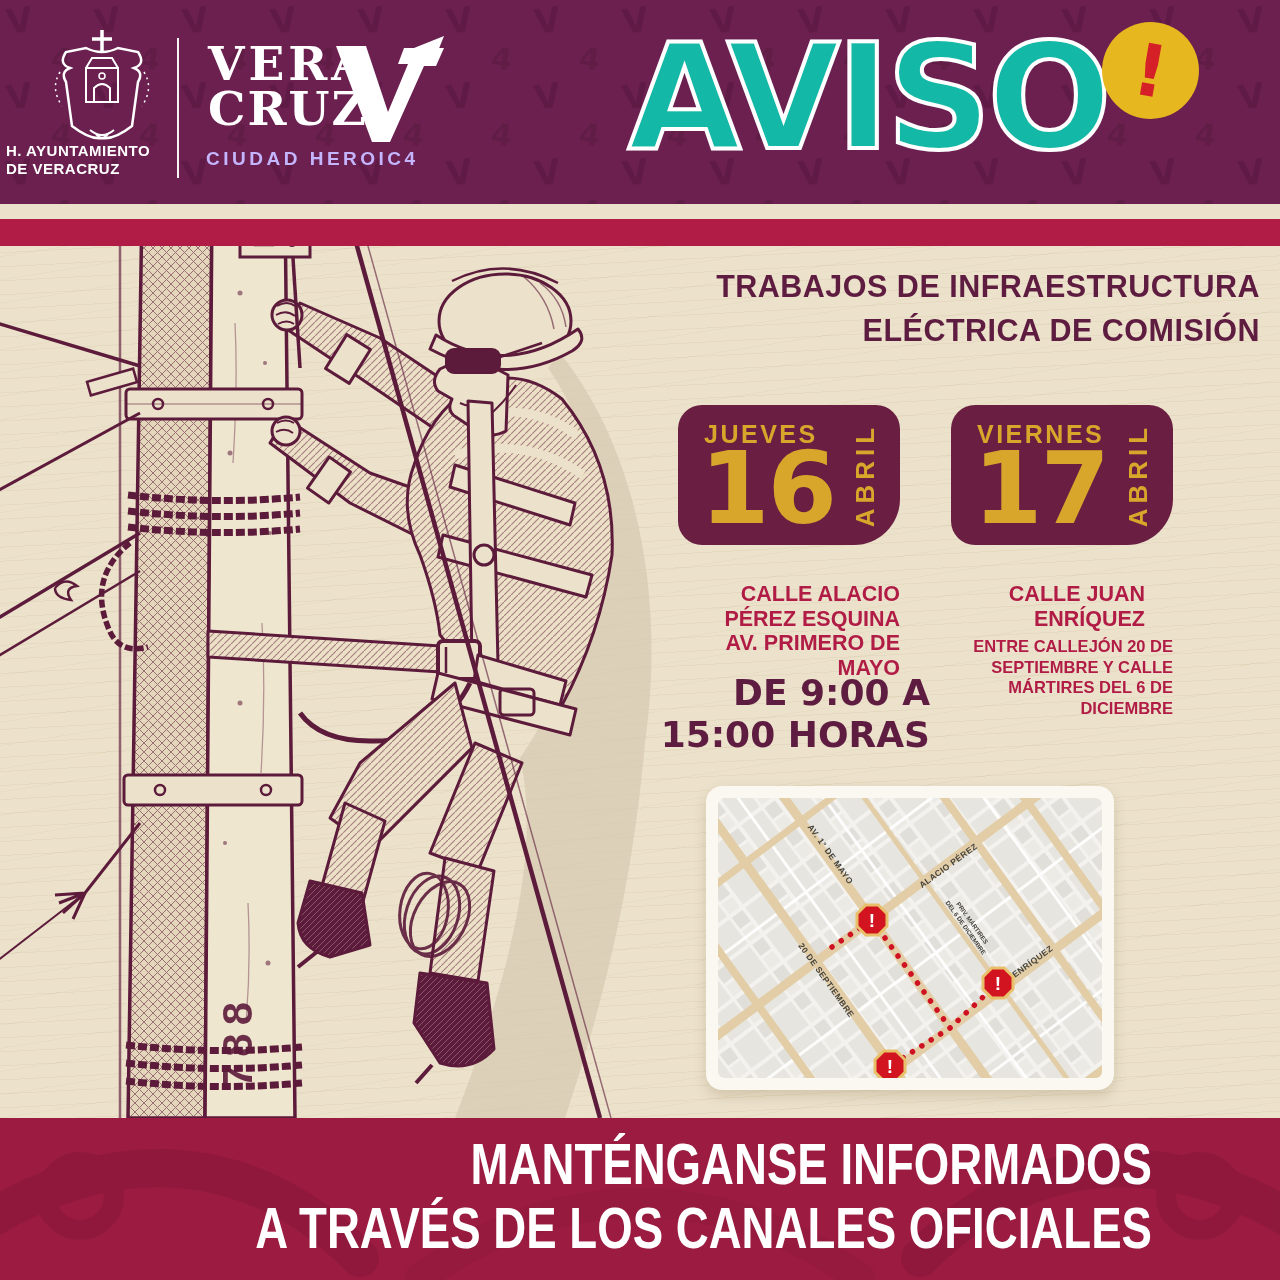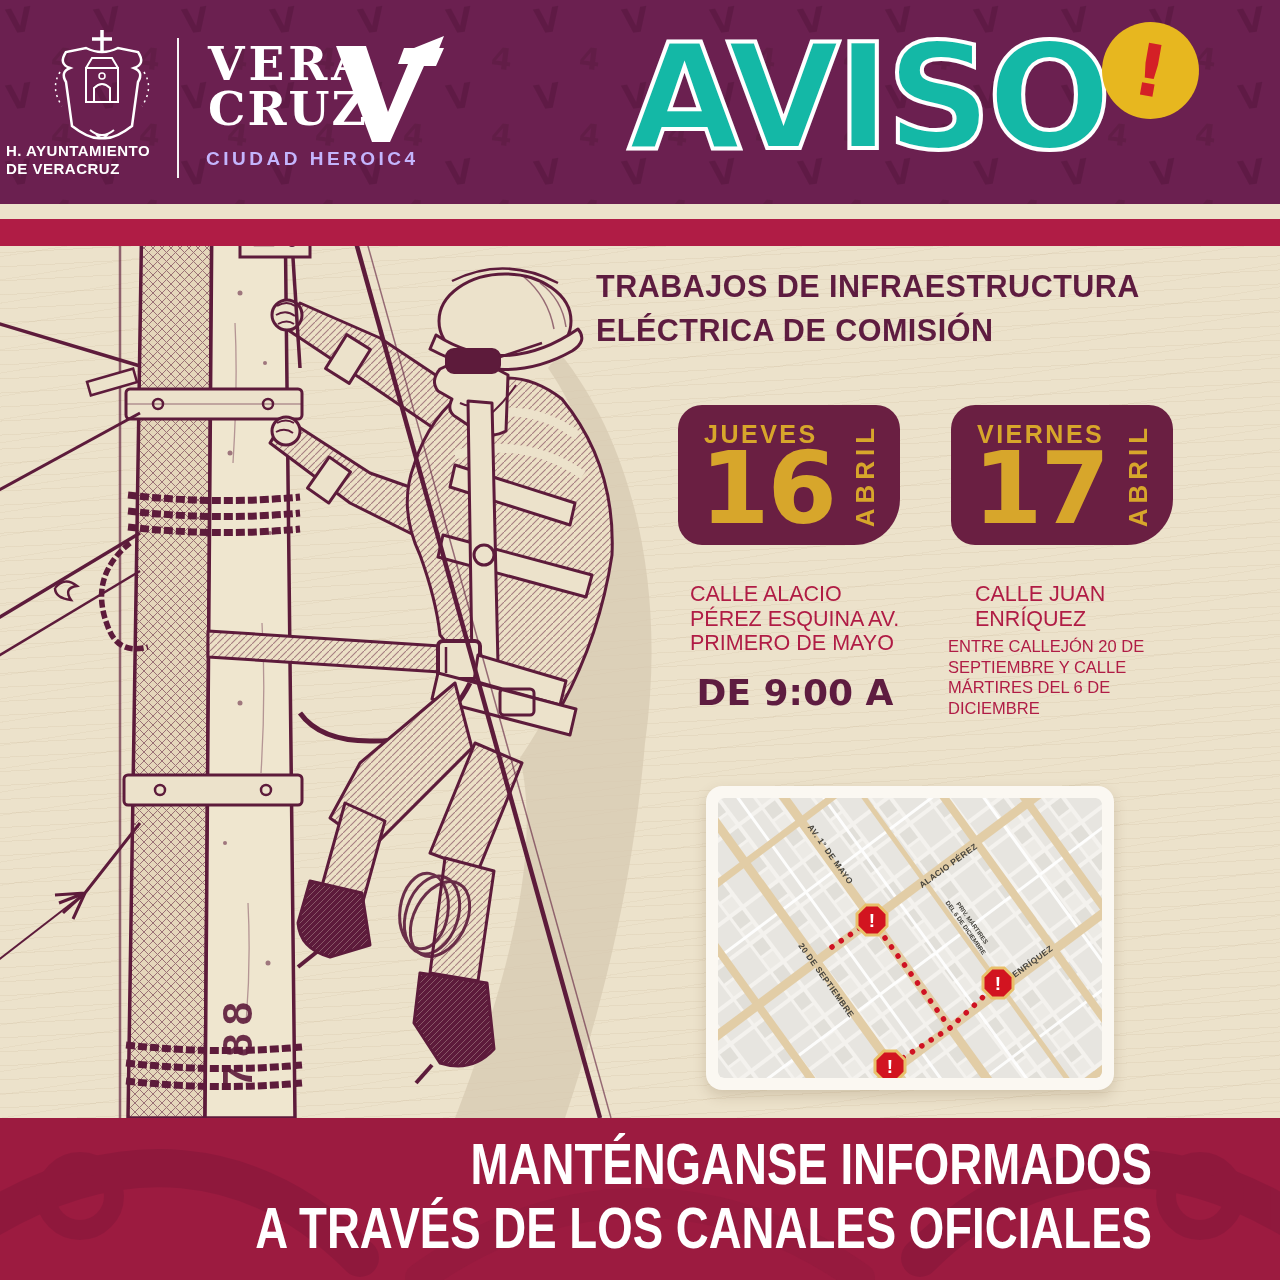--- a/index.html
+++ b/index.html
@@ -39,35 +39,35 @@
     font-family:"DejaVu Sans",sans-serif;font-weight:bold;font-size:146px;line-height:150px;
     letter-spacing:-4px;-webkit-text-stroke:4px #fff}
   .badge{position:absolute;left:1102px;top:22px;width:97px;height:97px;border-radius:50%;
     background:var(--yellow);transform:rotate(10deg);display:flex;align-items:center;justify-content:center;z-index:7}
   .badge span{color:var(--alert);font-family:"DejaVu Sans",sans-serif;font-weight:bold;font-size:72px;line-height:1}
 
   
   .illo{position:absolute;left:0;top:203px;z-index:1}
 
   
-  .title{position:absolute;left:596px;top:264px;width:664px;text-align:left;color:var(--maroon);
+  .title{position:absolute;left:596px;top:264px;width:664px;text-align:right;color:var(--maroon);
     font-weight:bold;font-size:30.5px;line-height:44px;letter-spacing:.5px;z-index:3}
   .card{position:absolute;top:405px;width:222px;height:140px;background:var(--card);
     border-radius:24px 24px 46px 24px;z-index:3;color:var(--gold)}
   .card.c1{left:678px}.card.c2{left:951px}
   .card .day{position:absolute;left:26px;top:15px;font-weight:bold;font-size:25px;letter-spacing:2.5px}
   .card .num{position:absolute;left:22px;top:34px;font-family:"DejaVu Sans",sans-serif;font-weight:bold;
     font-size:100px;line-height:100px;letter-spacing:-2px}
   .card .month{position:absolute;right:-30px;top:50%;width:130px;text-align:center;
     transform:translateY(-50%) rotate(-90deg);font-weight:bold;font-size:26px;letter-spacing:5px}
-  .loc{position:absolute;text-align:left;color:var(--crimson);font-weight:normal;z-index:3}
+  .loc{position:absolute;text-align:right;color:var(--crimson);font-weight:bold;z-index:3}
   .loc1{left:690px;top:582px;width:210px;font-size:21.5px;line-height:24.5px}
   .loc2{left:975px;top:582px;width:170px;font-size:21.5px;line-height:24.5px}
   .loc2detail{left:948px;top:636px;width:225px;font-size:16.5px;line-height:20.5px}
-  .sched{position:absolute;left:660px;top:672px;width:270px;text-align:center;color:var(--maroon);
+  .sched{position:absolute;left:660px;top:672px;width:270px;text-align:right;color:var(--maroon);
     font-family:"DejaVu Sans",sans-serif;font-weight:bold;font-size:36px;line-height:42px;z-index:3}
 
   
   .map{position:absolute;left:706px;top:786px;width:408px;height:304px;background:#FBF8F2;
     border-radius:16px;padding:12px;z-index:3;box-shadow:0 6px 14px rgba(90,60,30,.18)}
   .map svg{display:block;border-radius:6px}
 
   
   .footer{position:absolute;left:0;top:1118px;width:1280px;height:162px;background:var(--footer);z-index:6;overflow:hidden}
   .footer .lines{position:absolute;left:0;top:14px;width:1280px;text-align:right;color:#fff;
@@ -296,20 +296,21 @@
     <div class="month">ABRIL</div>
   </div>
 
   <div class="loc loc1">CALLE ALACIO PÉREZ ESQUINA AV. PRIMERO DE MAYO</div>
 
   <div class="loc loc2">CALLE JUAN ENRÍQUEZ</div>
   <div class="loc loc2detail">ENTRE CALLEJÓN 20 DE SEPTIEMBRE Y CALLE MÁRTIRES DEL 6 DE DICIEMBRE</div>
 
   <div class="sched">
     <div>DE 9:00 A</div>
+    <div>15:00 HORAS</div>
   </div>
 
   <div class="map">
     <svg width="384" height="280" viewBox="0 0 384 280">
       <defs>
         <pattern id="blocks" width="46" height="34" patternUnits="userSpaceOnUse" patternTransform="rotate(-37)">
           <rect width="46" height="34" fill="#F4F2EE"></rect>
           <rect x="2" y="2" width="26" height="30" fill="#E7E5E0"></rect>
           <rect x="31" y="2" width="13" height="14" fill="#E1DFD9"></rect>
           <rect x="31" y="19" width="13" height="13" fill="#ECEAE5"></rect>

